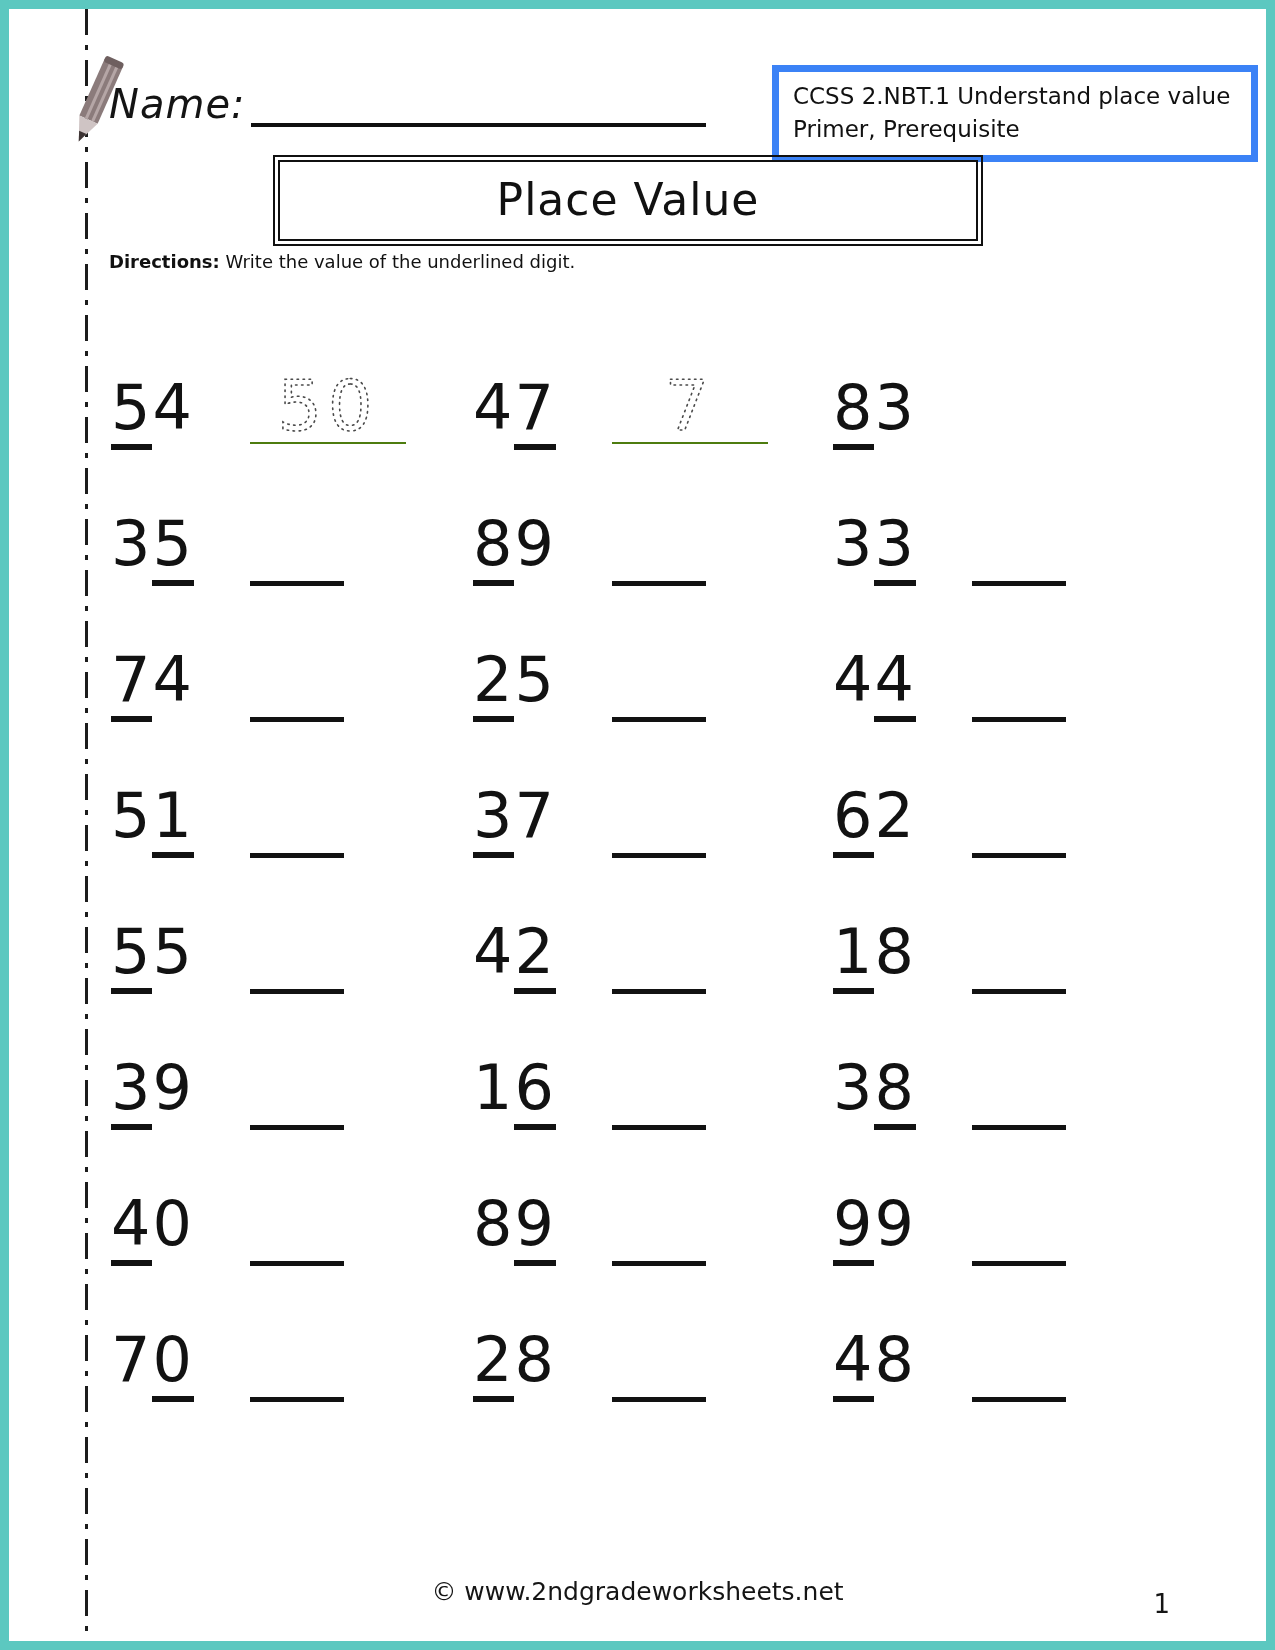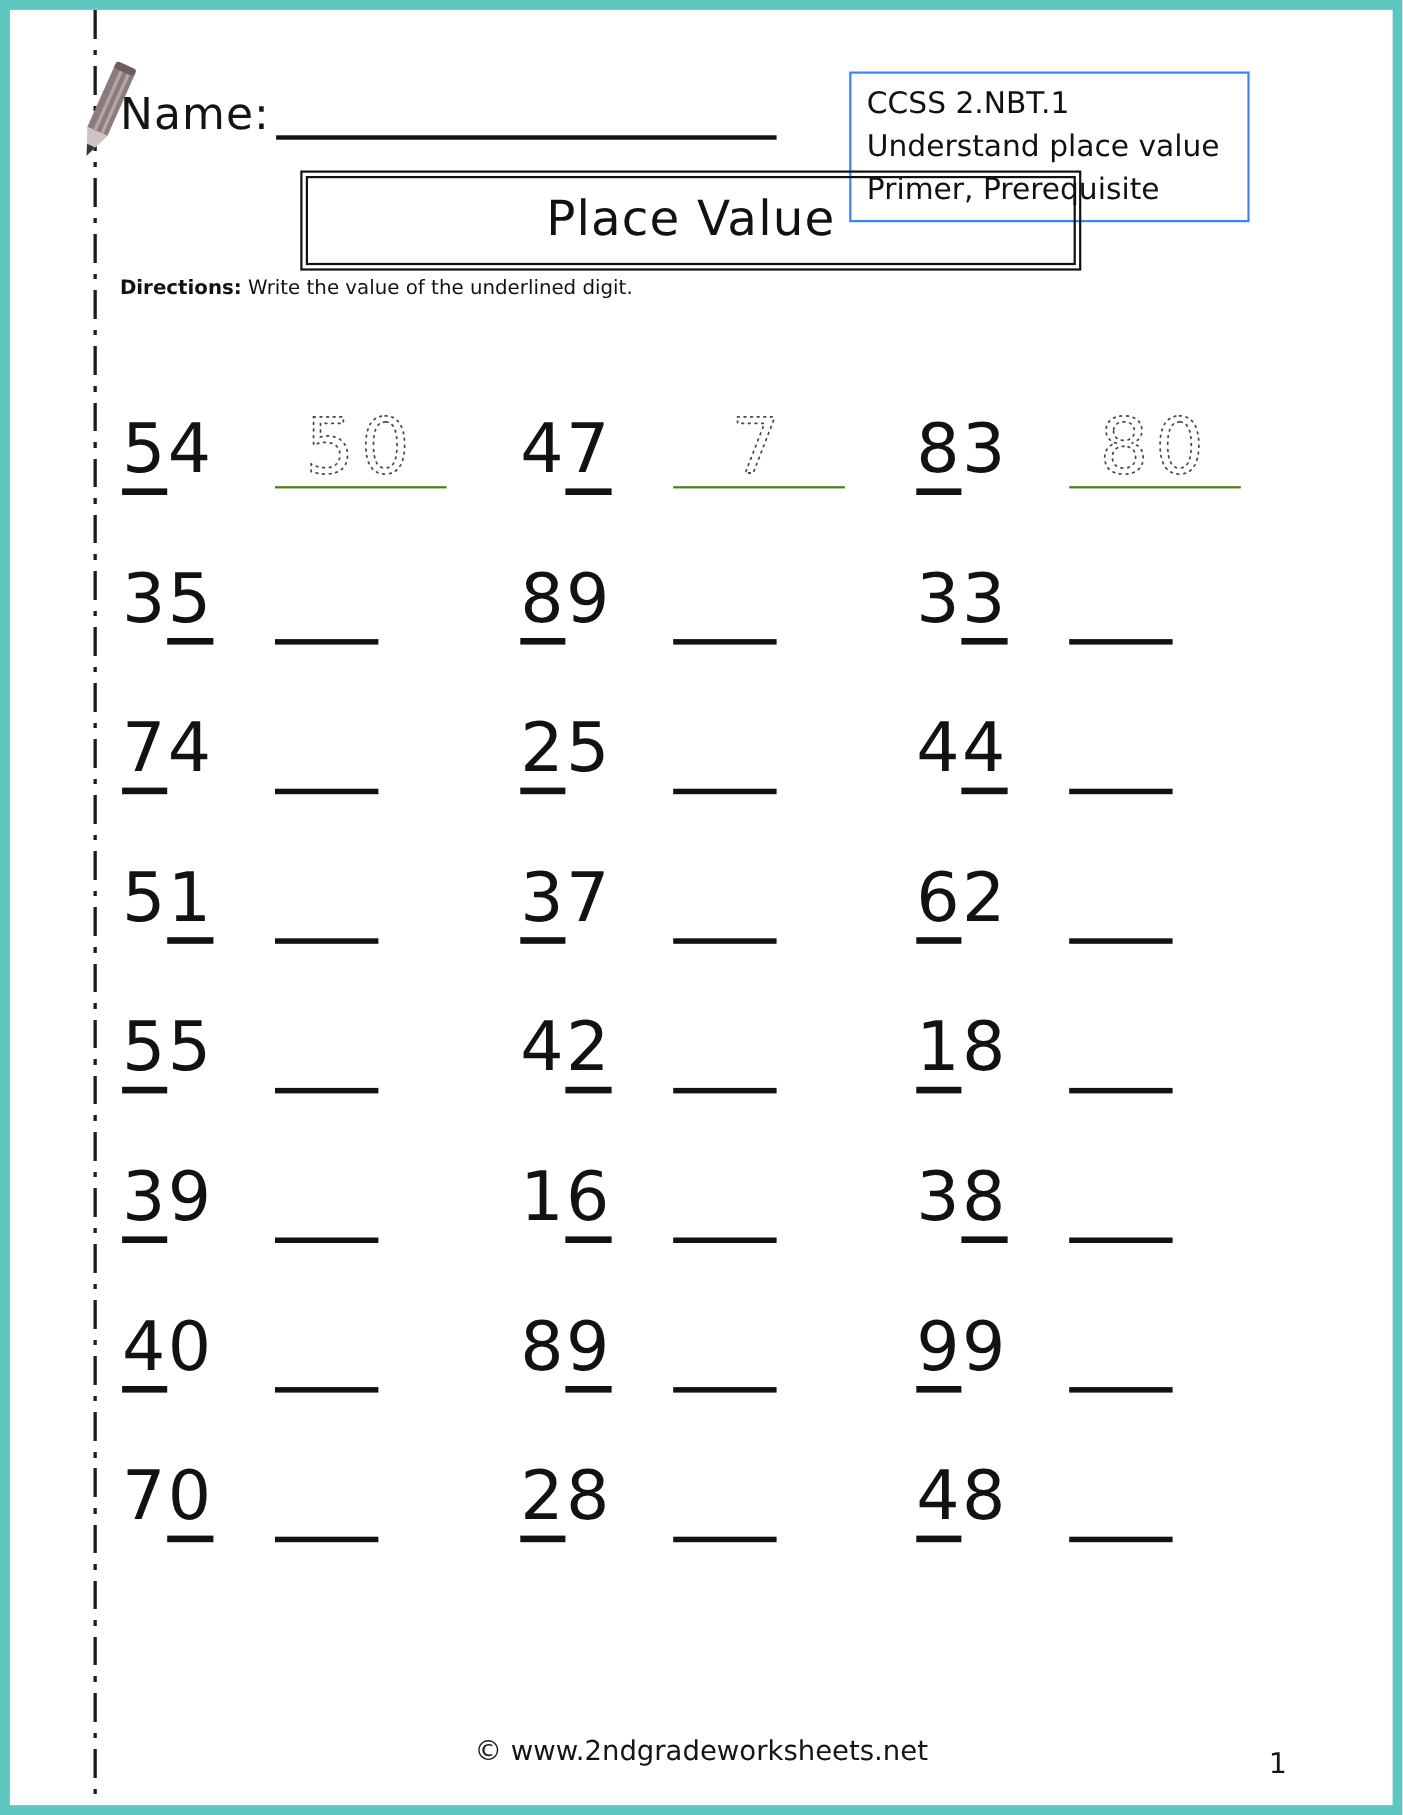--- a/index.html
+++ b/index.html
@@ -38,42 +38,43 @@
     top: 44px;
     width: 60px;
     height: 105px;
   }
   .name-row {
     position: absolute;
     left: 100px;
     top: 72px;
     display: flex;
     align-items: flex-end;
+    font-style: italic;
   }
   .name-label {
     font-size: 40px;
     color: #141414;
     letter-spacing: 1px;
   }
   .name-line {
     width: 455px;
     border-bottom: 4px solid #101010;
     height: 44px;
     margin-left: 6px;
   }
 
   .ccss-box {
     position: absolute;
     left: 763px;
     top: 56px;
-    width: 364px;
+    width: 486px;
     min-height: 82px;
-    border: 2px solid #3b82f6;
+    border: 7px solid #3b82f6;
     padding: 8px 14px;
-    font-size: 27px;
+    font-size: 23px;
     line-height: 1.45;
     color: #111;
   }
 
   .title-box {
     position: absolute;
     left: 264px;
     top: 146px;
     width: 710px;
     border: 2px solid #101010;
@@ -228,25 +229,20 @@
           <svg class="traced-svg" viewBox="0 0 156 88">
             <text x="78" y="76" text-anchor="middle">7</text>
           </svg>
         </span>
       </div>
       <div class="problem">
         <span class="number">
           <span class="u">8</span>
           <span class="n">3</span>
         </span>
-        <span class="answer traced">
-          <svg class="traced-svg" viewBox="0 0 156 88">
-            <text x="78" y="76" text-anchor="middle">80</text>
-          </svg>
-        </span>
       </div>
       <div class="problem">
         <span class="number">
           <span class="n">3</span>
           <span class="u">5</span>
         </span>
         <span class="answer blank"></span>
       </div>
       <div class="problem">
         <span class="number">

